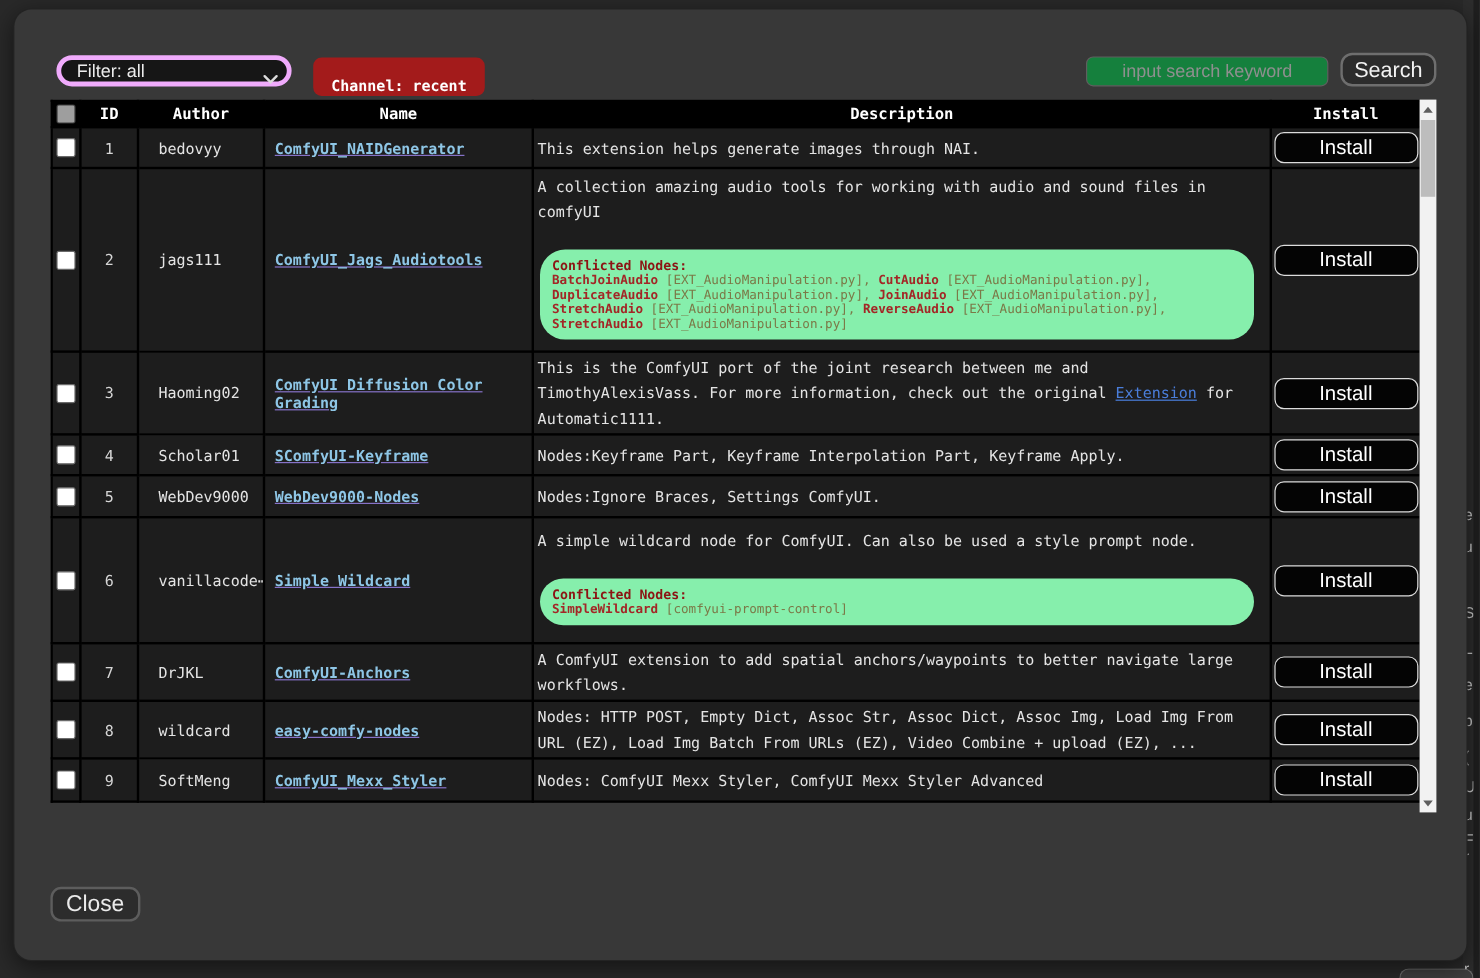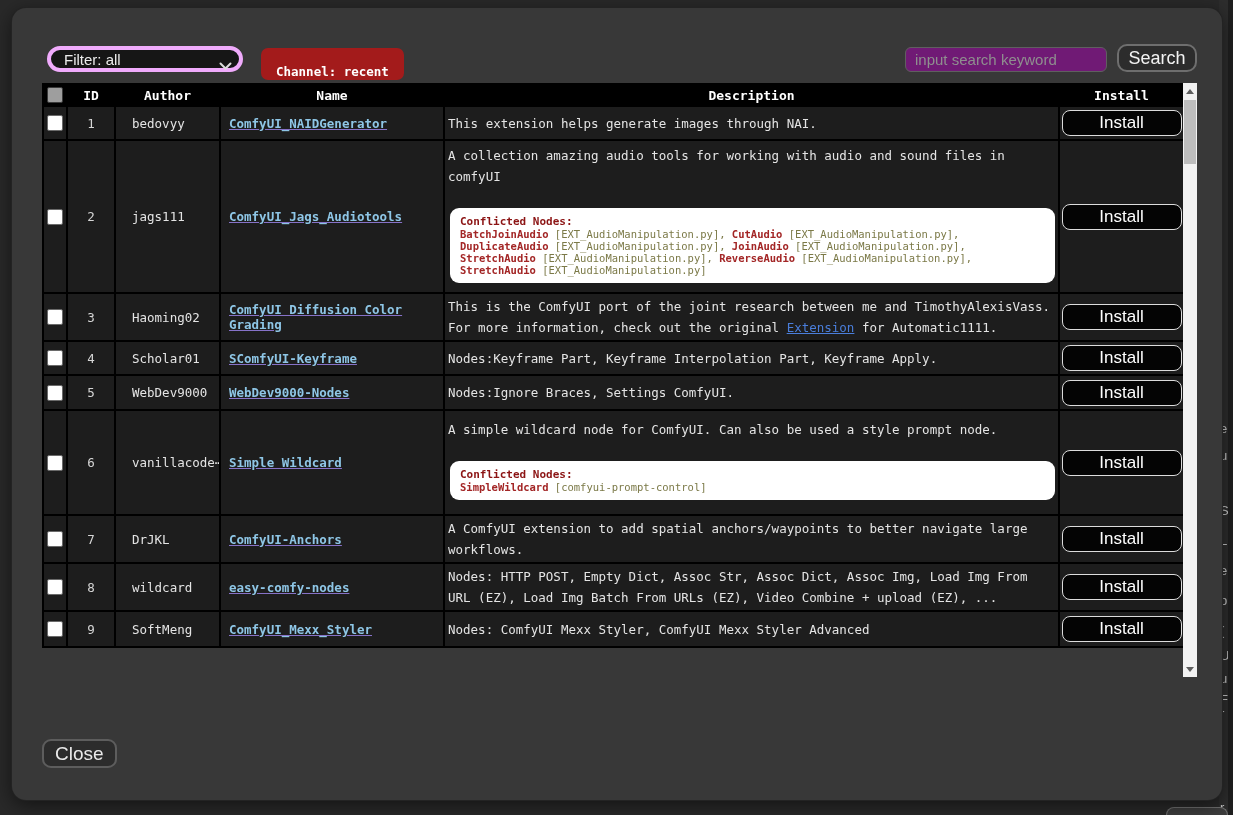--- a/index.html
+++ b/index.html
@@ -22,45 +22,45 @@
     -webkit-appearance:none;appearance:none;outline:none;
   }
   .chevron{position:absolute;left:207px;top:48px;pointer-events:none}
   .channel-btn{
     position:absolute;left:249px;top:40px;height:23px;padding:16px 15px;
     background:#a31b1b;border:none;border-radius:7px;color:#fff;
     font:bold 12.5px "DejaVu Sans Mono",monospace;cursor:pointer;
   }
   .search-input{
     position:absolute;left:893px;top:39px;width:202px;height:25px;box-sizing:border-box;
-    background:#701a75;border:1px solid #5f5f5f;border-radius:6px;
-    color:#c9c9c9;padding:0 9px;font:15px "Liberation Sans",sans-serif;outline:none;
+    background:#15803d;border:1px solid #5f5f5f;border-radius:6px;
+    color:#c9c9c9;padding:0 9px;font:15px "Liberation Sans",sans-serif;outline:none;text-align:center;
   }
   .search-input::placeholder{color:#8f8f8f}
   .search-btn{
     position:absolute;left:1105px;top:36px;width:80px;height:28px;
     background:#2c2c2c;border:2px solid #6e6e6e;border-radius:10px;
     color:#f2f2f2;font:18px "Liberation Sans",sans-serif;cursor:pointer;
   }
   
   .table-wrap{position:absolute;left:30px;top:75px;width:1141px;height:594px;overflow:hidden}
   table{border-collapse:collapse;table-layout:fixed;width:1141px}
   th,td{border:2px solid #000}
   th{background:#000;color:#fff;font:bold 13px "DejaVu Sans Mono",monospace;height:20px;padding:0}
   td{background:#1d1d1d;color:#e4e4e4;font:12.5px "DejaVu Sans Mono",monospace;vertical-align:middle;padding:0}
   td.c-check,td.c-id,td.c-install{text-align:center}
   td.c-id{color:#d6d6d6}
   td.c-author{padding:0 16px;overflow:hidden;white-space:nowrap}
   td.c-name{padding:2px 8px}
   .checkbox{width:14px;height:14px;background:#fff;border:1px solid #6a6a6a;border-radius:2px;display:inline-block;vertical-align:middle;cursor:pointer}
   .checkbox.header{background:#9e9e9e;border-color:#3a3a3a}
   a.name-link{color:#8ec6e6;font-weight:bold;text-decoration:underline;text-decoration-color:#8672c8;cursor:pointer}
-  td.c-desc{padding:2px 1px 2px 3px;line-height:21px}
+  td.c-desc{padding:2px 11px 2px 3px;line-height:21px}
   a.inline-link{color:#4a7edb;text-decoration:underline;cursor:pointer}
-  .conflict{background:#ffffff;border-radius:9px;margin:21px 2px 6px 2px;padding:7px 10px;line-height:15px}
+  .conflict{background:#86efac;border-radius:21px;margin:21px 2px 6px 2px;padding:7px 10px;line-height:15px}
   .conflict .title{color:#8c1414;font:bold 11px "DejaVu Sans Mono",monospace}
   .conflict .items{font:10.5px "DejaVu Sans Mono",monospace;color:#7b7947}
   .conflict .items b{color:#a32626}
   button.install{
     width:120px;height:26px;background:#040404;border:1px solid #dcdcdc;border-radius:8px;
     color:#fff;font:17px "Liberation Sans",sans-serif;cursor:pointer;
   }
   
   .scrollbar{position:absolute;left:1171px;top:75px;width:14px;height:594px;background:#f2f2f2}
   .sb-arrow{position:absolute;left:0;width:14px;height:16px;display:flex;align-items:center;justify-content:center}

